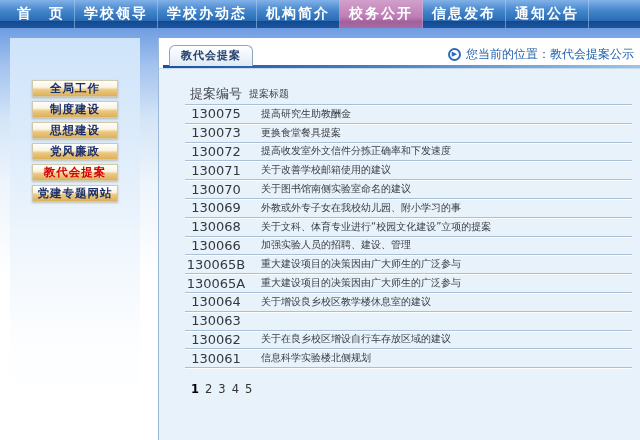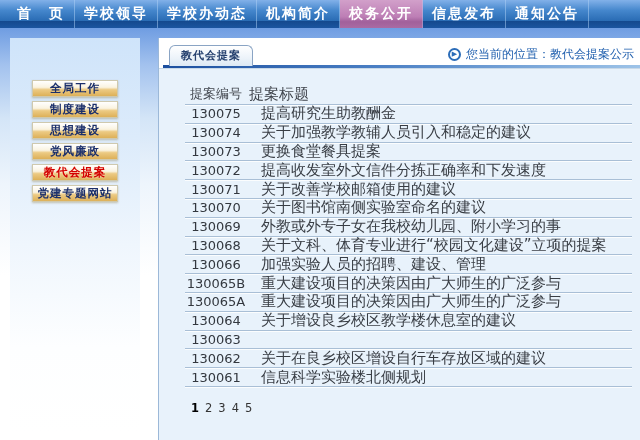--- a/index.html
+++ b/index.html
@@ -78,21 +78,21 @@
     background:#e8f2fb;border-top:1px solid #c9d9e8;
   }
   .proposal-table{margin:15px 8px 0 26px;}
   .t-head,.t-row{
     display:flex;align-items:center;
     border-bottom:1px solid #a9bfd6;box-shadow:0 1px 0 rgba(255,255,255,.8);
   }
   .t-head{height:20px;border-top:1px solid #a9bfd6;border-top:none;}
   .t-row{height:17.8px;cursor:pointer;gap:12px;}
   .c-num{width:62px;text-align:center;font-size:13px;color:#33383f;flex:none;}
-  .c-title{padding-left:2px;font-size:15px;color:#383d44;white-space:nowrap;overflow:hidden;}
+  .c-title{padding-left:2px;font-size:10px;color:#383d44;white-space:nowrap;overflow:hidden;}
   .t-head .c-num,.t-head .c-title{color:#40454d;}
   
   .pagination{margin:14px 0 0 32px;display:flex;gap:6px;}
   .page-num{font-size:11.5px;color:#333;cursor:pointer;}
   .page-num.current{font-weight:bold;color:#000;}
 </style>
 </head>
 <body>
 
 <div class="navbar" id="navbar">
@@ -134,24 +134,20 @@
         <div class="t-head">
           <div class="c-num">提案编号</div>
           <div class="c-title">提案标题</div>
         </div>
         <div id="table-rows">
             <div class="t-row">
               <div class="c-num">130075</div>
               <div class="c-title">提高研究生助教酬金</div>
             </div>
             <div class="t-row">
-              <div class="c-num">130074</div>
-              <div class="c-title">关于加强教学教辅人员引入和稳定的建议</div>
-            </div>
-            <div class="t-row">
               <div class="c-num">130073</div>
               <div class="c-title">更换食堂餐具提案</div>
             </div>
             <div class="t-row">
               <div class="c-num">130072</div>
               <div class="c-title">提高收发室外文信件分拣正确率和下发速度</div>
             </div>
             <div class="t-row">
               <div class="c-num">130071</div>
               <div class="c-title">关于改善学校邮箱使用的建议</div>

